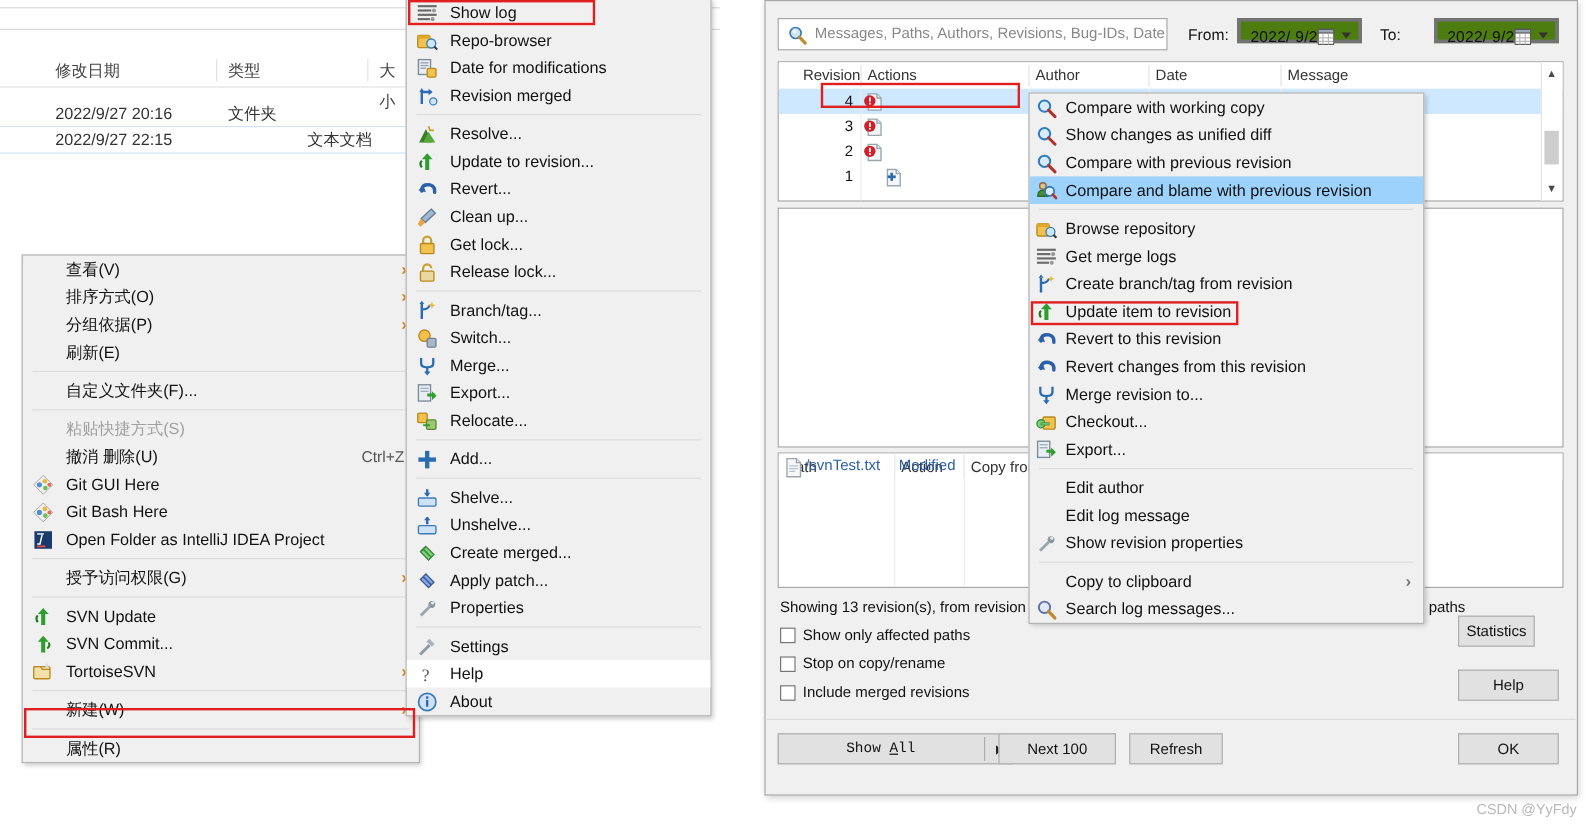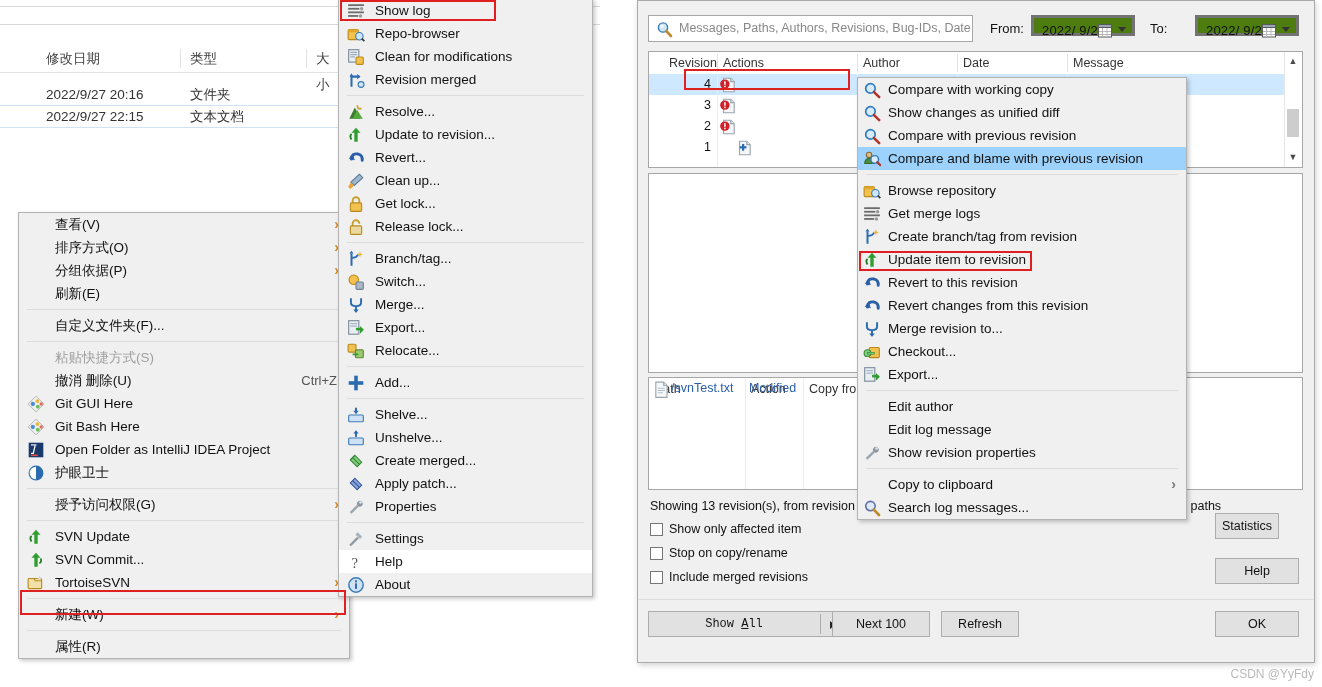--- a/index.html
+++ b/index.html
@@ -148,21 +148,21 @@
     </div>
   <div class="abs" id="expl-hdrline"></div>
   <div class="abs" id="expl-rows">
       <div class="expl-row" style="top: 84px;">
         <div class="c" style="left: 46px; width: 140px;">2022/9/27 20:16</div>
         <div class="c" style="left: 190px; width: 120px;">文件夹</div>
       </div>
       <div class="expl-rowline" style="top: 105px;"></div>
       <div class="expl-row sel" style="top: 106px;">
         <div class="c" style="left: 46px; width: 140px;">2022/9/27 22:15</div>
-        <div class="c" style="left: 190px; width: 120px;">文本文档</div>
+        <div class="c" style="left: 190px; width: 120px; text-align: right;">文本文档</div>
       </div>
       <div class="expl-rowline" style="top: 127px;"></div>
     </div>
   <div class="abs" id="expl-rightedge"></div>
 </div>
 
 <div class="abs w32menu" id="ctxmenu">
     <div class="mi"><span>查看(V)</span><span class="arrow">›</span></div>
     <div class="mi"><span>排序方式(O)</span><span class="arrow">›</span></div>
     <div class="mi"><span>分组依据(P)</span><span class="arrow">›</span></div>
@@ -191,27 +191,20 @@
         </svg>
       </span><span>Git Bash Here</span></div>
     <div class="mi"><span class="ic">
         <svg class="icoimg" viewBox="0 0 16 16">
           <rect x="1.5" y="1.5" width="13" height="13" fill="#1a3a6b"></rect>
           <rect x="3.5" y="3" width="5" height="1" fill="#fff"></rect>
           <path d="M7.2 4 L5.6 11 L3.6 11" stroke="#fff" stroke-width="1.1" fill="none"></path>
           <rect x="3.5" y="12" width="6" height="1.4" fill="#e64a45"></rect>
         </svg>
       </span><span>Open Folder as IntelliJ IDEA Project</span></div>
-    <div class="mi"><span class="ic">
-        <svg class="icoimg" viewBox="0 0 16 16">
-          <circle cx="8" cy="8" r="6.6" fill="#2b6cb0"></circle>
-          <path d="M8 2.4 a5.6 5.6 0 0 0 0 11.2 Z" fill="#ffffff"></path>
-          <path d="M8 4 a4 4 0 0 1 0 8" fill="#2b6cb0"></path>
-        </svg>
-      </span><span>护眼卫士</span></div>
     <div class="msep"></div>
     <div class="mi"><span>授予访问权限(G)</span><span class="arrow">›</span></div>
     <div class="msep"></div>
     <div class="mi"><span class="ic">
         <svg class="icoimg" viewBox="0 0 16 16">
           <path d="M8 14 L8 5" stroke="#2f9e2f" stroke-width="3"></path>
           <path d="M4 6 L8 1.5 L12 6 Z" fill="#2f9e2f"></path>
           <path d="M4 12 Q2 9 4 7" stroke="#1d7a1d" stroke-width="1.6" fill="none"></path>
         </svg>
       </span><span>SVN Update</span></div>
@@ -255,21 +248,21 @@
         </svg>
       </span><span>Repo-browser</span></div>
     <div class="mi"><span class="ic">
         <svg class="icoimg" viewBox="0 0 16 16">
           <rect x="1.5" y="1.5" width="9" height="11" fill="#e9eef3" stroke="#7c8b99"></rect>
           <rect x="3" y="3.4" width="6" height="1" fill="#96a4b2"></rect>
           <rect x="3" y="5.4" width="6" height="1" fill="#96a4b2"></rect>
           <rect x="3" y="7.4" width="4" height="1" fill="#96a4b2"></rect>
           <rect x="8" y="8" width="6.5" height="6.5" rx="1" fill="#f2c14e" stroke="#b88a1e"></rect>
         </svg>
-      </span><span>Clean for modifications</span></div>
+      </span><span>Date for modifications</span></div>
     <div class="mi"><span class="ic">
         <svg class="icoimg" viewBox="0 0 16 16">
           <path d="M4 14 L4 5 L11 5" stroke="#2b6cb0" stroke-width="1.8" fill="none"></path>
           <path d="M2.2 5 L4 2 L5.8 5 Z" fill="#2b6cb0"></path>
           <path d="M9 2.6 L12 5 L9 7.4 Z" fill="#2b6cb0"></path>
           <circle cx="12.5" cy="12" r="2.6" fill="#cfe6f7" stroke="#3b7bb5"></circle>
         </svg>
       </span><span>Revision merged</span></div>
     <div class="msep"></div>
     <div class="mi"><span class="ic">
@@ -554,21 +547,21 @@
           <div class="pv" style="left: 100px; color: rgb(43, 95, 168);">Modified</div>
         </div>
       </div>
   </div>
 
   <div class="abs" id="statusline">Showing 13 revision(s), from revision 1 to revision 13 - 1 revision(s) selected, showing 1 changed paths</div>
 
   <div class="abs" id="checks">
       <div class="chk" style="left: 12px; top: 521px; height: 16px;">
         <span class="box"></span>
-        <span class="t">Show only affected item</span>
+        <span class="t">Show only affected paths</span>
       </div>
       <div class="chk" style="left: 12px; top: 545px; height: 16px;">
         <span class="box"></span>
         <span class="t">Stop on copy/rename</span>
       </div>
       <div class="chk" style="left: 12px; top: 569px; height: 16px;">
         <span class="box"></span>
         <span class="t">Include merged revisions</span>
       </div>
     </div>

